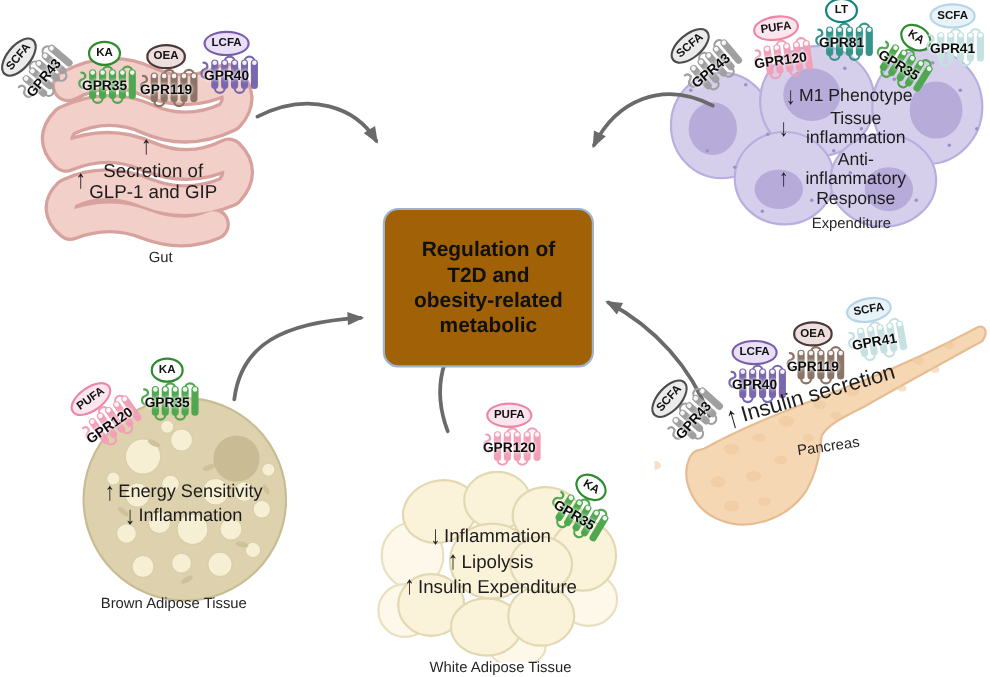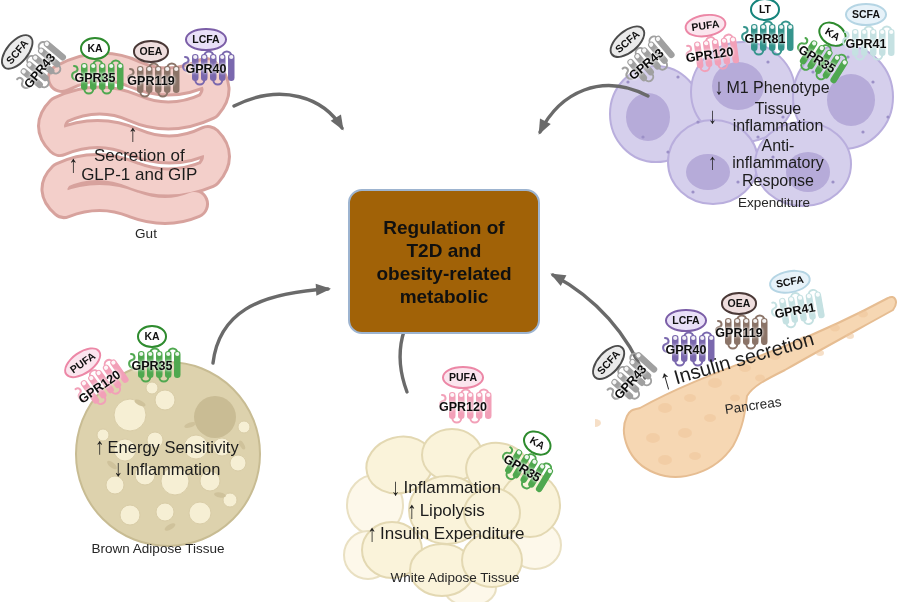--- a/index.html
+++ b/index.html
@@ -23,21 +23,21 @@
   .arr{font-weight:800;font-size:1.12em;transform:scaleY(1.25);}
   .fx-gut{left:133px;top:124px;font-size:17px;}
   .fx-macrophages{left:772px;top:78px;font-size:16px;}
   .fx-bat{left:167px;top:437px;font-size:16.5px;}
   .fx-wat{left:446px;top:478px;font-size:17px;}
   .fx-pancreas{left:737px;top:360px;font-size:20px;transform:translate(-50%,-50%) rotate(-16deg);}
   .tissue-label{position:absolute;transform:translateX(-50%);font-size:13.5px;color:#262626;z-index:5;white-space:nowrap;}
   .lbl-gut{left:146px;top:226px;}
   .lbl-macrophages{left:774px;top:195px;}
   .lbl-bat{left:158px;top:541px;}
-  .lbl-wat{left:455px;top:570px;}
+  .lbl-wat{left:455px;top:599px;}
   .lbl-pancreas{left:753px;top:398px;transform:translateX(-50%) rotate(-8deg);}
 </style>
 </head>
 <body>
 
 <div class="canvas">
 
   <svg class="organ" style="left:30px;top:48px;" width="205" height="185" viewBox="0 0 205 185">
     <path d="M32,30 Q70,10 104,26 Q140,42 176,24 Q194,40 178,58 Q140,76 104,60 Q68,44 30,62 Q14,78 30,94 Q68,78 104,94 Q142,110 178,92 Q194,108 178,126 Q140,142 104,128 Q66,112 32,128 Q18,142 34,156 Q70,142 104,156 Q136,168 164,156" fill="none" stroke="#d7a29d" stroke-width="30" stroke-linecap="round" stroke-linejoin="round"></path>
     <path d="M32,30 Q70,10 104,26 Q140,42 176,24 Q194,40 178,58 Q140,76 104,60 Q68,44 30,62 Q14,78 30,94 Q68,78 104,94 Q142,110 178,92 Q194,108 178,126 Q140,142 104,128 Q66,112 32,128 Q18,142 34,156 Q70,142 104,156 Q136,168 164,156" fill="none" stroke="#f3cfca" stroke-width="24" stroke-linecap="round" stroke-linejoin="round"></path>

